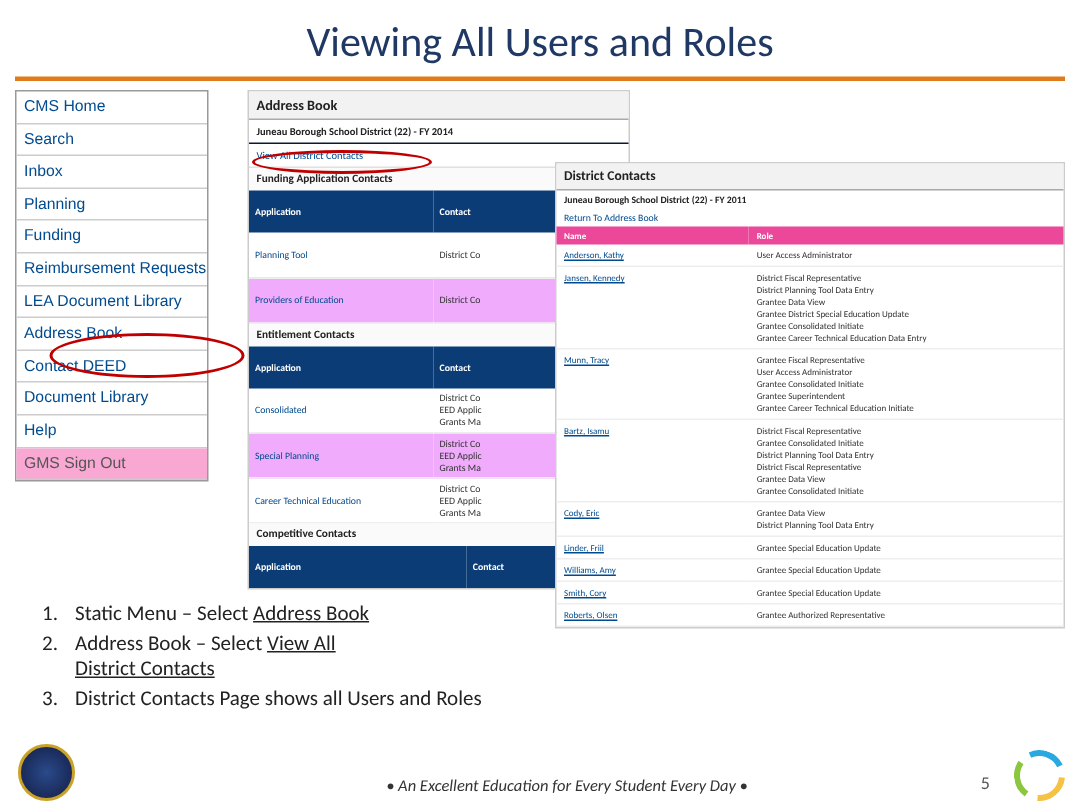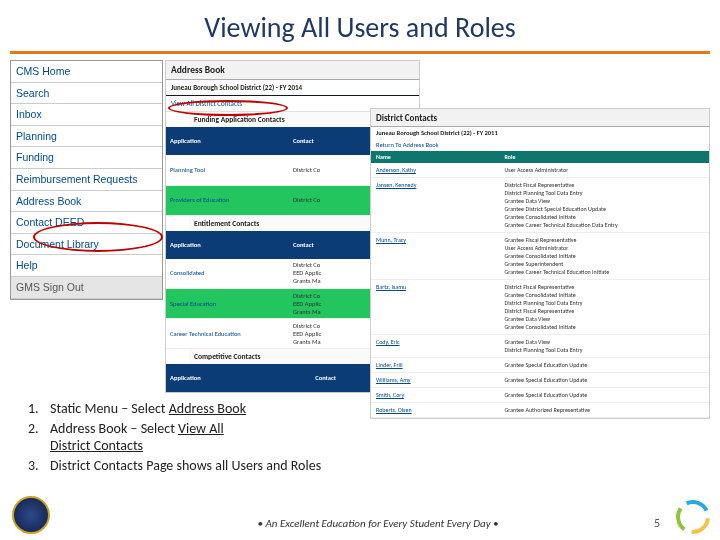--- a/index.html
+++ b/index.html
@@ -2,41 +2,41 @@
 <html><head>
 <meta charset="utf-8">
 <style>
   *{box-sizing:border-box;margin:0;padding:0;}
   body{width:720px;height:540px;background:#fff;font-family:Calibri,Arial,sans-serif;color:#222;overflow:hidden;position:relative;}
   .slide{width:720px;height:540px;position:relative;}
   .title{font-size:28px;color:#203864;text-align:center;padding:10px 11px 6px;font-weight:400;}
   .rule{height:3px;background:#e07b1c;margin:0 10px 4px;}
   .content{position:relative;height:390px;}
   
-  .nav{position:absolute;left:10px;top:2px;width:153px;border:1px solid #999;background:#fff;}
+  .nav{position:absolute;left:10px;top:2px;width:129px;border:1px solid #999;background:#fff;}
   .nav .row{border-bottom:1px solid #ccc;padding:4px 5px;font-size:10.5px;color:#004a8f;font-family:Verdana,Arial,sans-serif;line-height:1.2;overflow:hidden;white-space:nowrap;}
-  .nav .row.signout{color:#555;background:#e5e5e5;}
+  .nav .row.signout{color:#555;background:#f9a8d4;}
   
   .ab{position:absolute;left:165px;top:2px;width:255px;background:#fff;border:1px solid #ccc;}
   .ab .hdr{background:#f2f2f2;border-bottom:1px solid #aaa;padding:3px 5px;font-size:9.5px;font-weight:bold;}
   .ab .sub{padding:3px 5px;font-size:7px;font-weight:bold;border-bottom:1px solid #0f172a;}
   .ab .link{padding:3px 5px;font-size:7px;color:#004a8f;border-bottom:1px solid #e0e0e0;}
-  .ab .sect{padding:3px 5px;font-size:7.5px;font-weight:bold;color:#222;background:#fafafa;margin-left:23px;}
+  .ab .sect{padding:3px 5px;font-size:7.5px;font-weight:bold;color:#222;background:#fafafa;}
   .ab table{width:100%;border-collapse:collapse;font-size:6.5px;}
   .ab th{background:#0b3c76;color:#fff;text-align:left;padding:10px 4px;font-weight:bold;}
   .ab td{padding:2px 4px;border-bottom:1px solid #eee;color:#004a8f;}
   .ab td.c2{color:#333;}
-  .ab tr.alt td{background:#22c55e;}
+  .ab tr.alt td{background:#f0abfc;}
   
   .dc{position:absolute;left:370px;top:50px;width:340px;background:#fff;border:1px solid #ccc;}
   .dc .hdr{background:#f2f2f2;border-bottom:1px solid #aaa;padding:3px 5px;font-size:9px;font-weight:bold;}
   .dc .sub{padding:2px 5px;font-size:6.5px;font-weight:bold;}
   .dc .ret{padding:2px 5px;font-size:6.5px;color:#004a8f;}
   .dc table{width:100%;border-collapse:collapse;font-size:6px;}
-  .dc th{background:#0f766e;color:#fff;text-align:left;padding:2px 5px;font-weight:bold;margin-top:44px;}
+  .dc th{background:#ec4899;color:#fff;text-align:left;padding:2px 5px;font-weight:bold;margin-top:44px;}
   .dc td{padding:1px 5px;border-bottom:1px solid #eee;vertical-align:top;}
   .dc td.name{color:#004a8f;text-decoration:underline;width:38%;}
   .dc td.role{color:#333;}
   .dc tr.gap td{padding:3px 5px;}
   
   .circle{position:absolute;border:2px solid #c00000;border-radius:50%;pointer-events:none;}
   .c1{left:168px;top:42px;width:120px;height:16px;}
   .c2{left:6px;top:164px;width:130px;height:30px;margin-left:27px;}
   
   .instr{position:absolute;left:28px;top:400px;width:400px;font-size:14px;line-height:1.25;}
@@ -62,20 +62,21 @@
 
   <div class="content">
 
     <div class="nav">
       <div class="row">CMS Home</div>
       <div class="row">Search</div>
       <div class="row">Inbox</div>
       <div class="row">Planning</div>
       <div class="row">Funding</div>
       <div class="row">Reimbursement Requests</div>
+      <div class="row">LEA Document Library</div>
       <div class="row">Address Book</div>
       <div class="row">Contact DEED</div>
       <div class="row">Document Library</div>
       <div class="row">Help</div>
       <div class="row signout">GMS Sign Out</div>
     </div>
 
     <div class="ab">
       <div class="hdr">Address Book</div>
       <div class="sub">Juneau Borough School District (22) - FY 2014</div>
@@ -104,21 +105,21 @@
               <th>Application</th>
               <th>Contact</th>
             </tr>
         <tr>
               <td>Consolidated</td>
               <td class="c2" style="white-space:pre-line;">District Co
 EED Applic
 Grants Ma</td>
             </tr>
         <tr class="alt">
-              <td>Special Education</td>
+              <td>Special Planning</td>
               <td class="c2" style="white-space:pre-line;">District Co
 EED Applic
 Grants Ma</td>
             </tr>
         <tr>
               <td>Career Technical Education</td>
               <td class="c2" style="white-space:pre-line;">District Co
 EED Applic
 Grants Ma</td>
             </tr>

